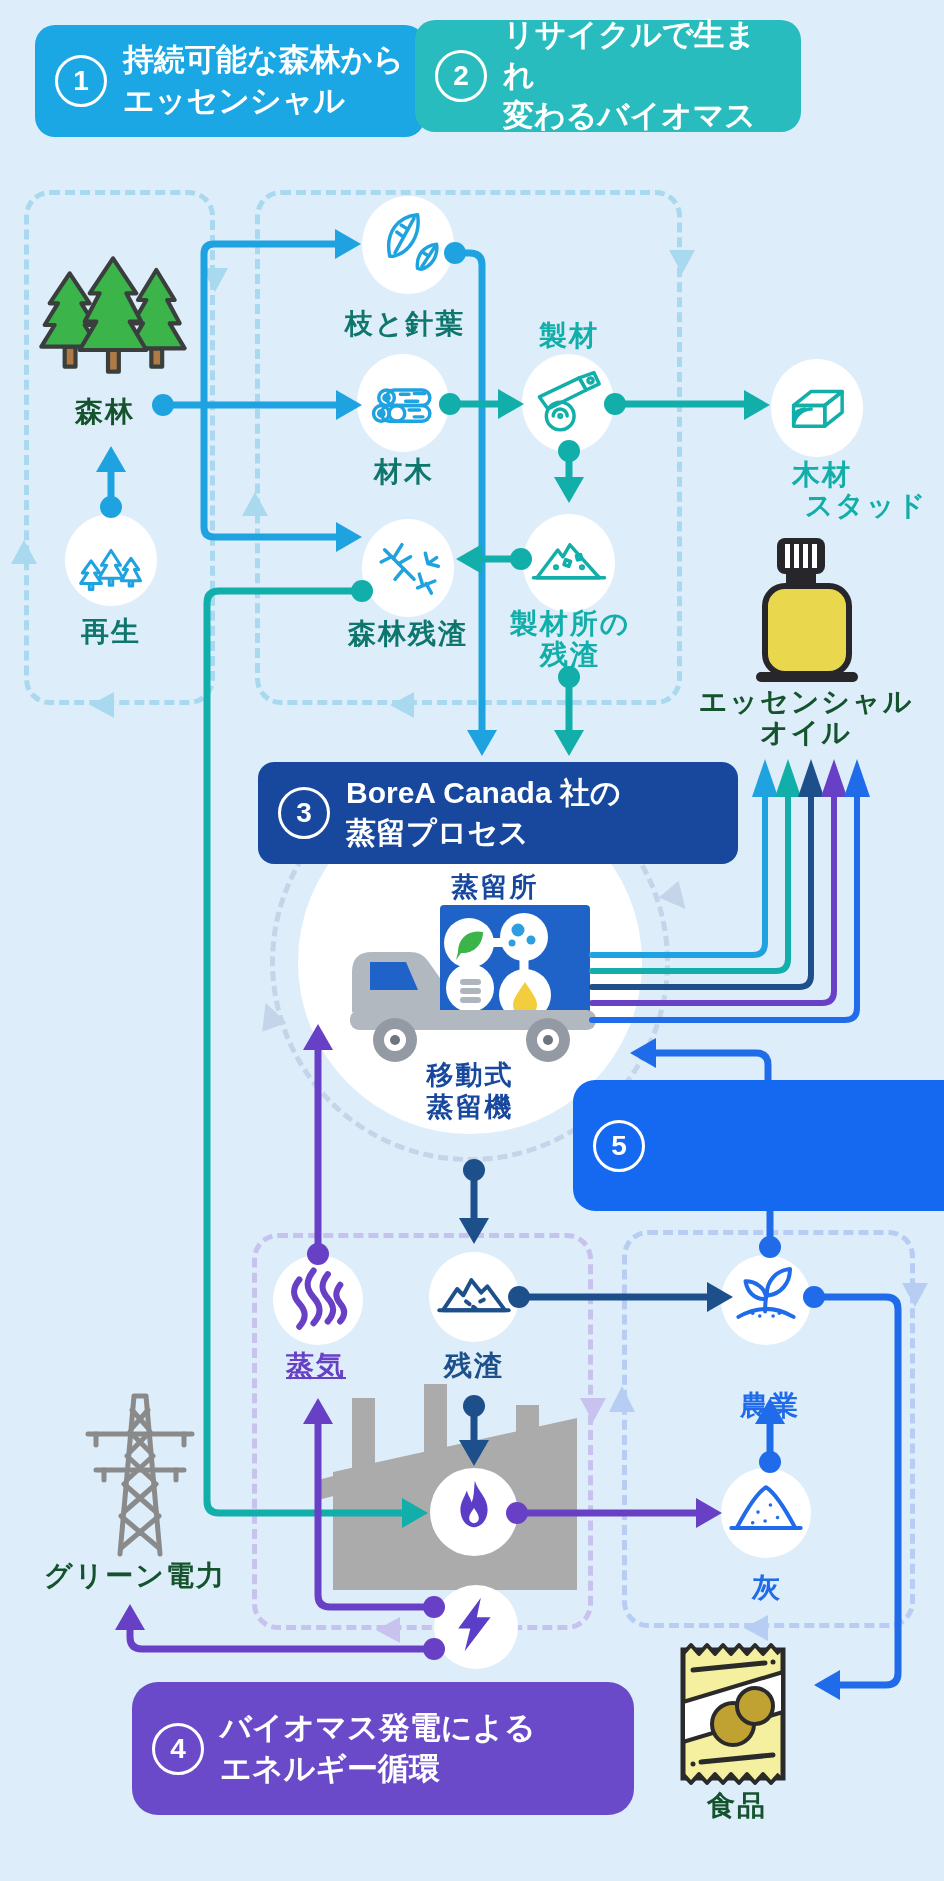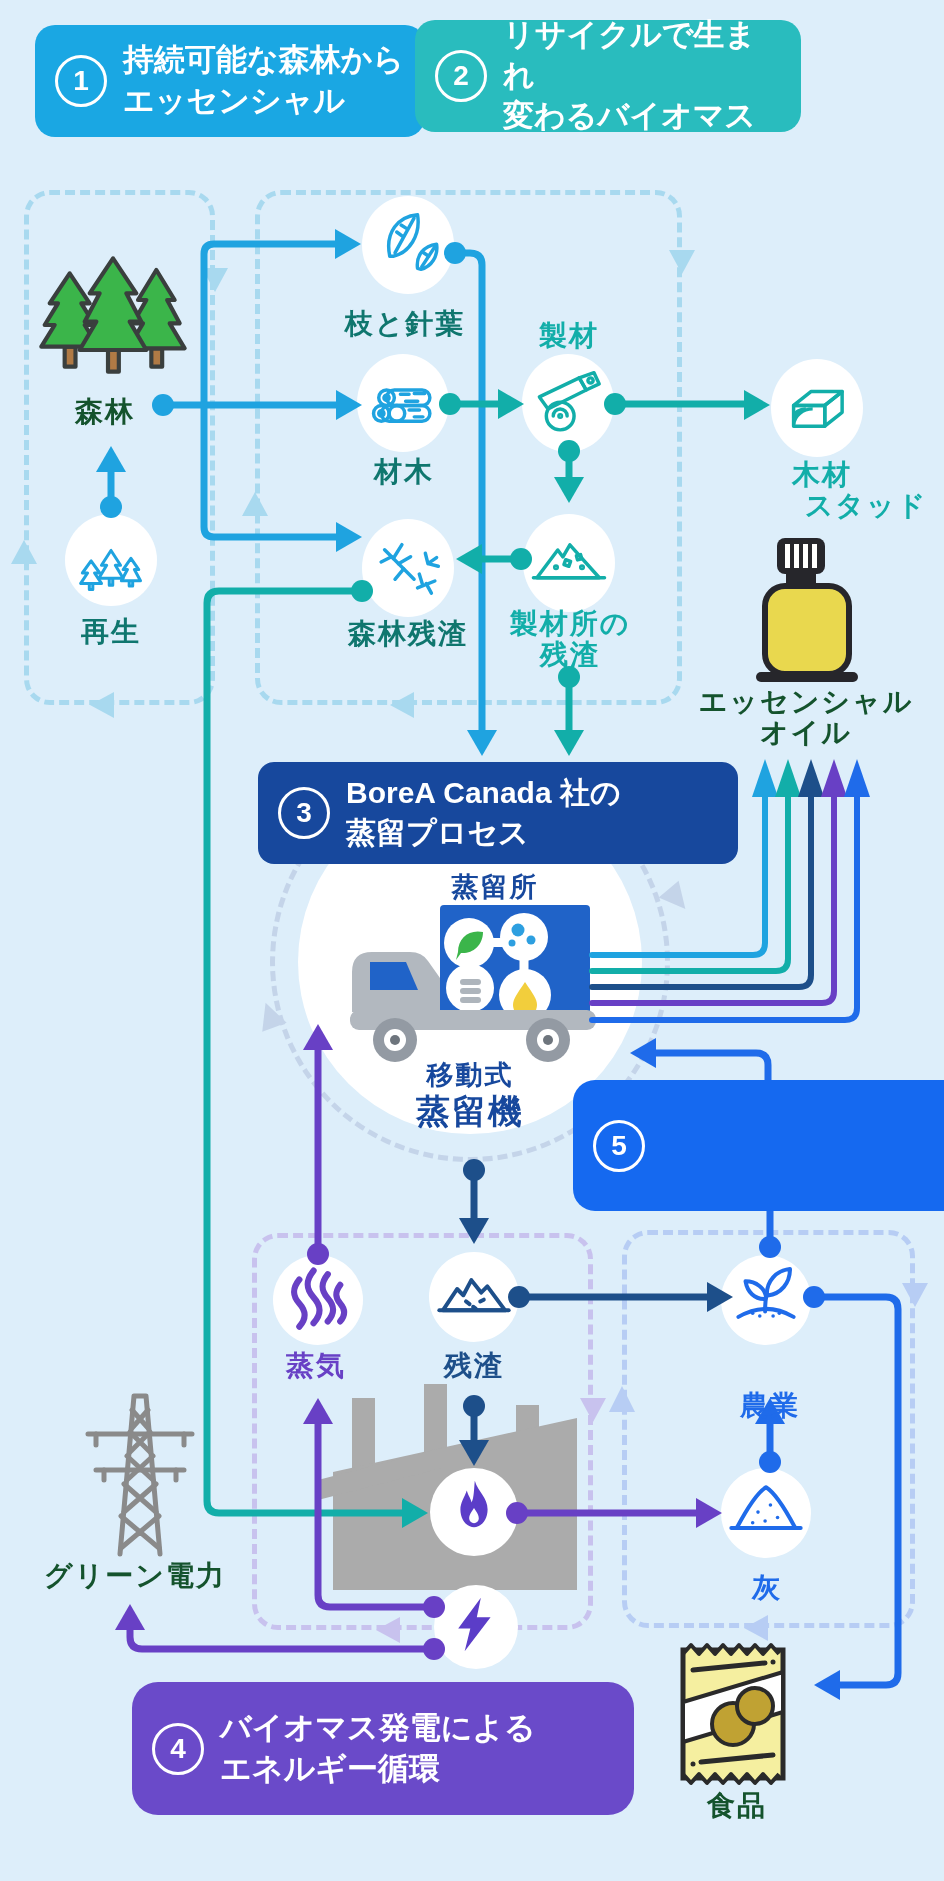--- a/index.html
+++ b/index.html
@@ -8,21 +8,21 @@
   .abs{position:absolute;}
   .dashbox{position:absolute;border:5px dashed #A8D9EF;border-radius:26px;}
   .dashbox.lav{border-color:#C8C2EE;}
   .dashbox.peri{border-color:#B7CDF4;}
   .dashcircle{position:absolute;border:5px dashed #C4D4E9;border-radius:50%;}
   .bigwhite{position:absolute;background:#fff;border-radius:50%;}
   .node{position:absolute;background:#fff;border-radius:50%;display:flex;align-items:center;justify-content:center;}
   .lbl{position:absolute;transform:translateX(-50%);font-weight:700;font-size:28px;
        letter-spacing:2px;white-space:nowrap;text-align:center;line-height:1;}
   .c-dark{color:#14532d;} .c-blue{color:#0f766e;} .c-teal{color:#12AEA9;}
-  .c-navy{color:#17489D;} .c-deep{color:#1D4F8A;} .c-purple{color:#6840C5;} .c-bblue{color:#1F6BEA;}
+  .c-navy{color:#17489D;} .c-deep{color:#1D4F8A;} .c-purple{color:#6840C5;text-decoration:underline;} .c-bblue{color:#1F6BEA;}
   .badge{position:absolute;border-radius:20px;display:flex;align-items:center;gap:16px;
          padding:0 20px;color:#fff;font-weight:700;}
   .badge .num{flex:0 0 auto;width:46px;height:46px;border:3px solid #fff;border-radius:50%;
               display:flex;align-items:center;justify-content:center;font-size:28px;line-height:1;}
   .badge .txt{line-height:1.32;}
   #badge-1{left:35px;top:25px;width:350px;height:112px;background:#1AA7E3;font-size:31px;}
   #badge-2{left:415px;top:20px;width:346px;height:112px;background:#29BCBE;font-size:31px;}
   #badge-3{left:258px;top:762px;width:440px;height:102px;background:#17489D;font-size:30px;border-radius:16px;}
   #badge-4{left:132px;top:1682px;width:462px;height:133px;background:#6A4AC9;font-size:31px;border-radius:26px;}
   #badge-5{left:573px;top:1080px;width:362px;height:131px;background:#1569F0;font-size:30px;border-radius:22px;}
@@ -403,21 +403,21 @@
   <div class="lbl c-teal" style="left:822px;top:461px;">木材</div>
   <div class="lbl c-teal" style="left:822px;top:492px;margin-left:44px;">スタッド</div>
   <div class="lbl c-blue" style="left:111px;top:618px;">再生</div>
   <div class="lbl c-blue" style="left:408px;top:620px;">森林残渣</div>
   <div class="lbl c-teal" style="left:570px;top:610px;">製材所の</div>
   <div class="lbl c-teal" style="left:570px;top:641px;">残渣</div>
   <div class="lbl c-dark" style="left:806px;top:688px;">エッセンシャル</div>
   <div class="lbl c-dark" style="left:806px;top:719px;">オイル</div>
   <div class="lbl c-navy" style="left:495px;top:874px;font-size:27px;">蒸留所</div>
   <div class="lbl c-navy" style="left:470px;top:1062px;font-size:27px;">移動式</div>
-  <div class="lbl c-navy" style="left:470px;top:1094px;font-size:34px;">蒸留機</div>
+  <div class="lbl c-navy" style="left:470px;top:1094px;font-size:27px;">蒸留機</div>
   <div class="lbl c-purple" style="left:316px;top:1352px;">蒸気</div>
   <div class="lbl c-deep" style="left:474px;top:1352px;">残渣</div>
   <div class="lbl c-bblue" style="left:770px;top:1352px;margin-top:40px;">農業</div>
   <div class="lbl c-bblue" style="left:767px;top:1574px;">灰</div>
   <div class="lbl c-dark" style="left:135px;top:1562px;">グリーン電力</div>
   <div class="lbl c-dark" style="left:737px;top:1792px;">食品</div>
 
   <div class="badge" id="badge-1">
     <span class="num">1</span>
     <span class="txt"><span>持続可能な森林から</span><br>

